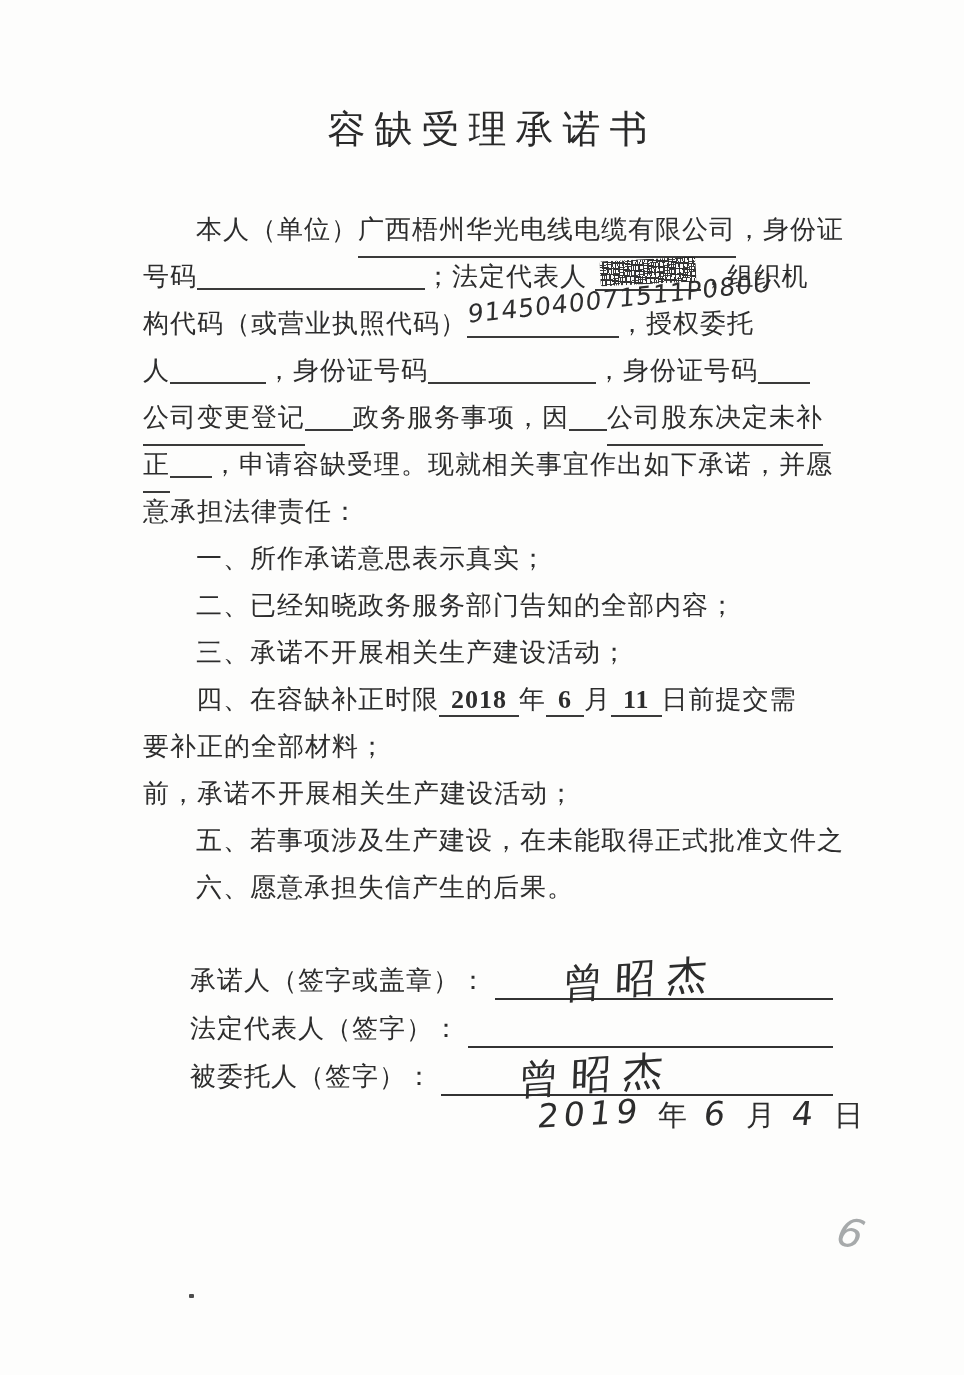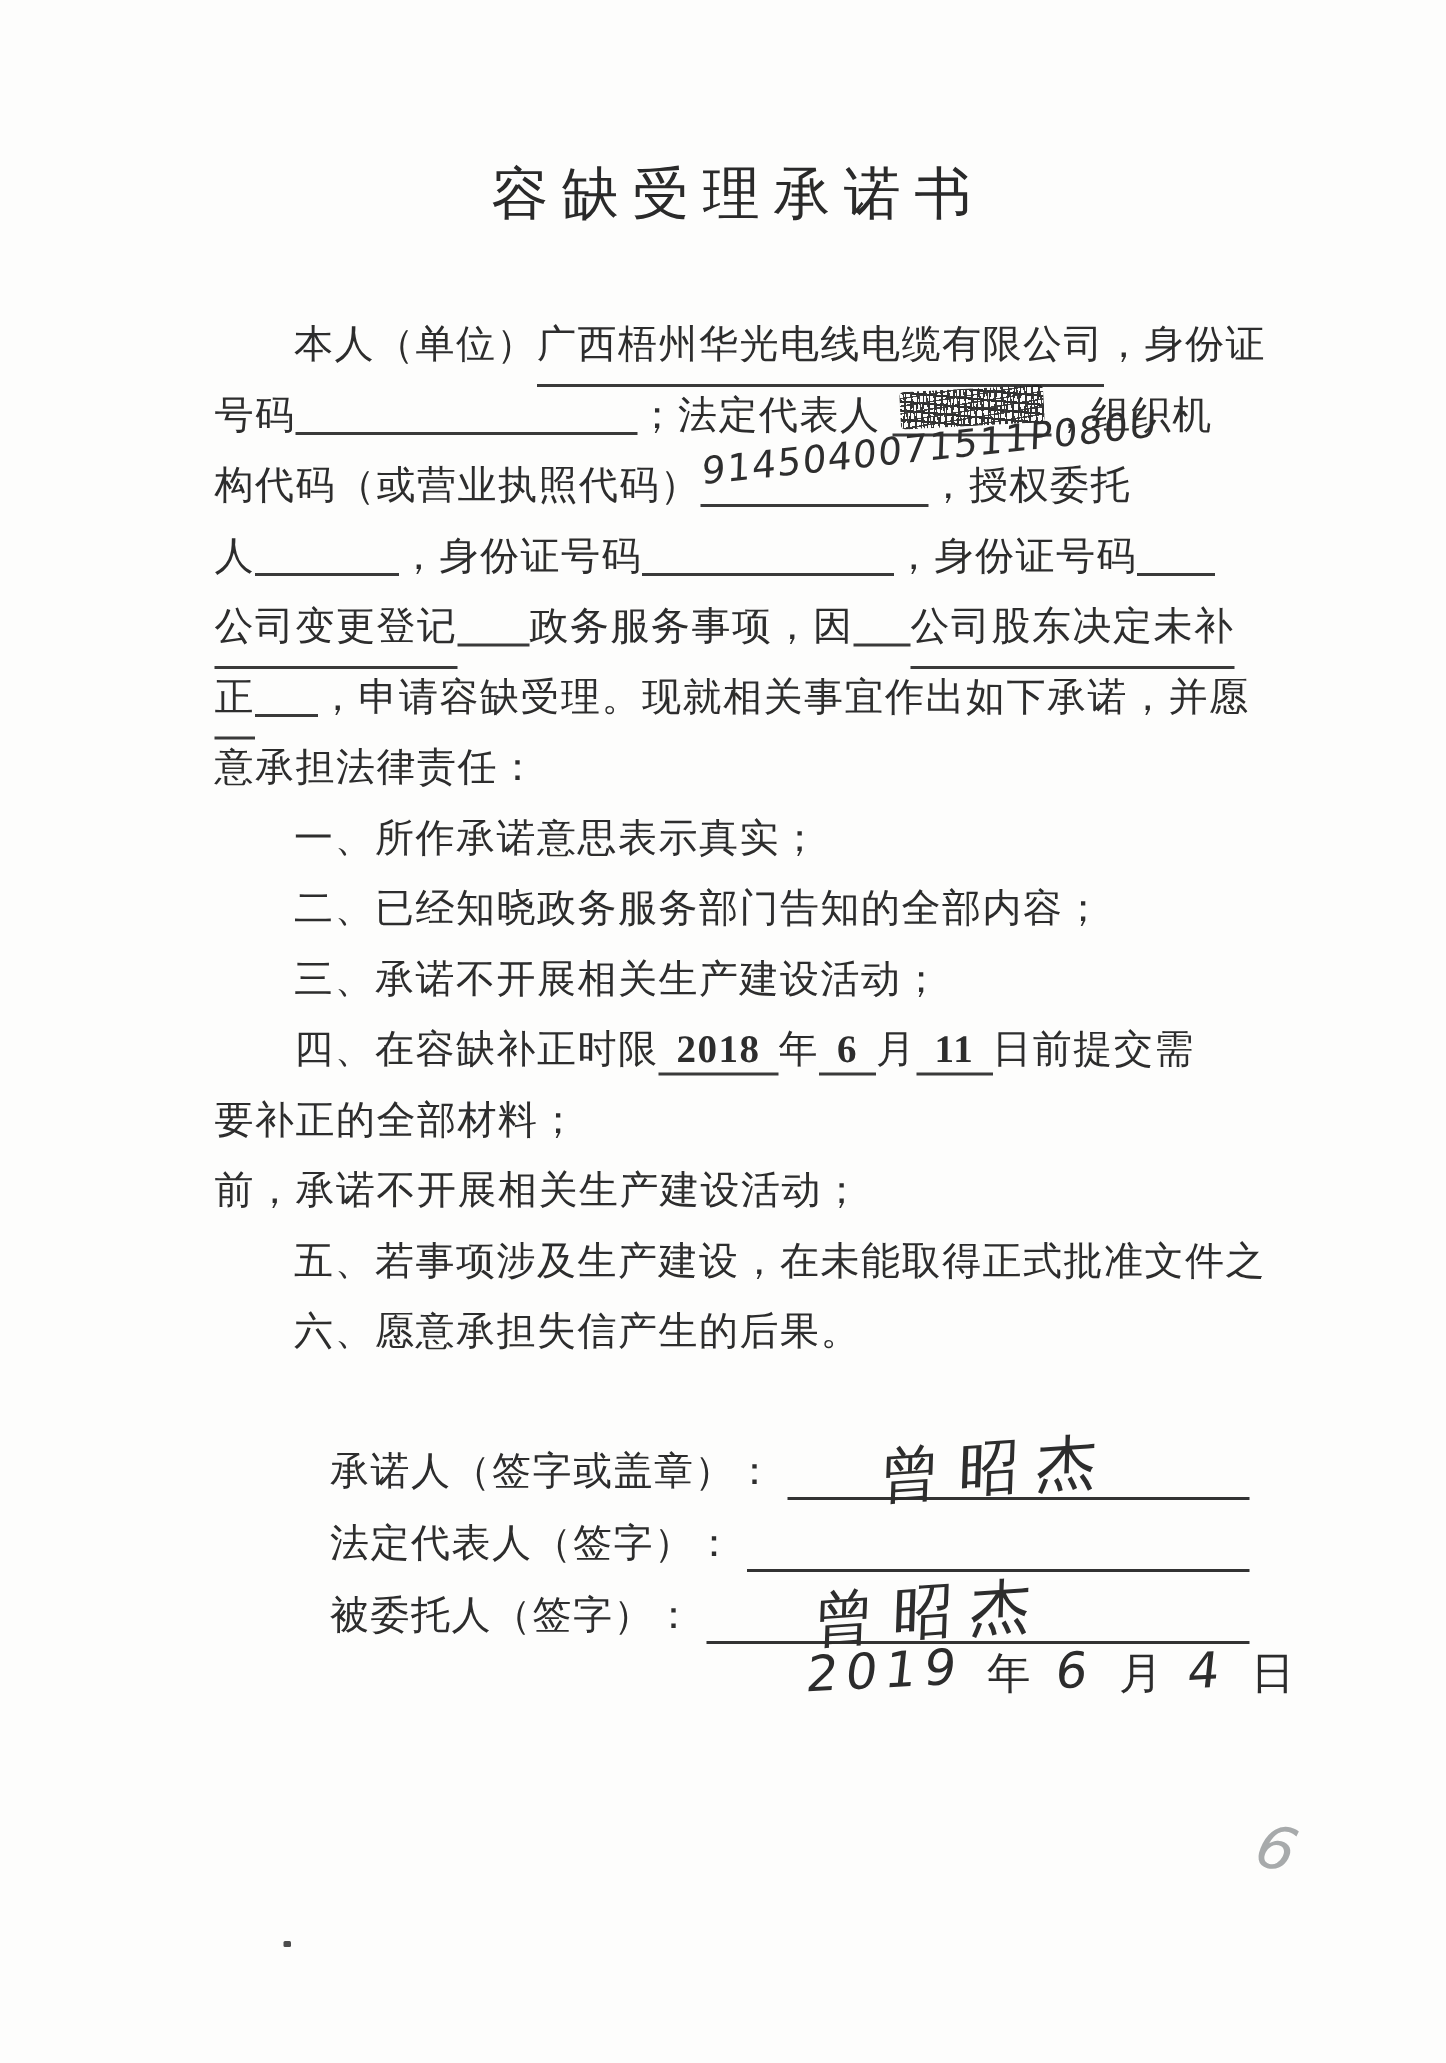--- a/index.html
+++ b/index.html
@@ -56,21 +56,21 @@
       repeating-linear-gradient(83deg,#2b2b2b 0 1px,transparent 1px 5px),
       repeating-linear-gradient(8deg,#1e1e1e 0 1.5px,transparent 1.5px 6px),
       repeating-linear-gradient(-6deg,#333 0 1px,transparent 1px 5px);
     transform:rotate(-3deg);
     border-radius:3px;opacity:.92;
   }
   .sig-block{
     position:absolute;top:952px;left:190px;width:643px;
     font-size:26px;letter-spacing:1px;
   }
-  .sig-row{display:flex;align-items:flex-end;height:48px;margin-left:30px;}
+  .sig-row{display:flex;align-items:flex-end;height:48px;}
   .sig-label{white-space:nowrap;padding-bottom:2px;}
   .sig-line{flex:1;border-bottom:2px solid #333;height:42px;position:relative;margin-left:8px;}
   .sig-ink{
     position:absolute;bottom:-8px;left:20%;
     font-family:"DejaVu Sans",sans-serif;
     font-size:40px;color:#2d2d2d;letter-spacing:12px;white-space:nowrap;
     transform:rotate(-4deg) skewX(-6deg);
   }
   .date-line{
     position:absolute;top:1094px;left:538px;

